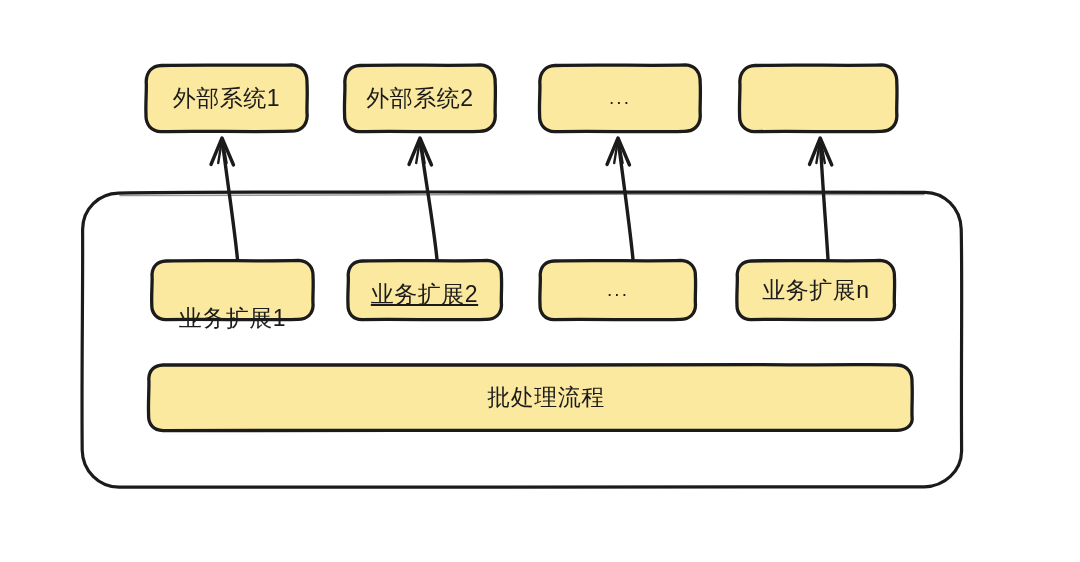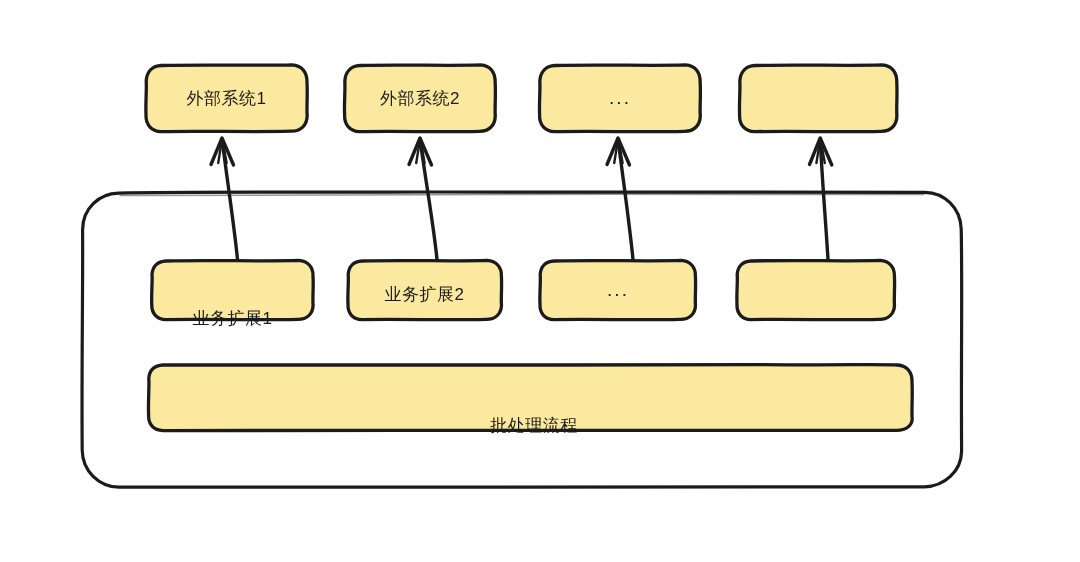--- a/index.html
+++ b/index.html
@@ -24,21 +24,21 @@
     top: 0;
     width: 1080px;
     height: 562px;
   }
   .node-label {
     position: absolute;
     display: flex;
     align-items: center;
     justify-content: center;
     color: #1b1b1b;
-    font-size: 17px;
+    font-size: 23px;
     letter-spacing: 0.5px;
     white-space: nowrap;
     pointer-events: none;
     font-family: "Liberation Sans", "DejaVu Sans", sans-serif;
   }
   .node-label.dots {
     font-size: 19px;
     letter-spacing: 2px;
     padding-bottom: 4px;
   }
@@ -182,18 +182,19 @@
                C 148.0 402, 149.4 386, 148.8 378.6
                C 149.2 370.2, 154.4 365.4, 163.0 365.0 Z" fill="#fbe99f" stroke="#1b1b1b" stroke-width="3.3" stroke-linejoin="round" stroke-linecap="round"></path>
     </g>
   </svg>
 
   <div class="node-label" style="left:146px; top:64px; width:161px; height:68px;">外部系统1</div>
   <div class="node-label" style="left:345px; top:64px; width:150px; height:68px;">外部系统2</div>
   <div class="node-label dots" style="left:540px; top:64px; width:160px; height:68px;">...</div>
 
   <div class="node-label" style="left:152px; top:260px; width:161px; height:60px;margin-top:28px;">业务扩展1</div>
-  <div class="node-label" style="left:348px; top:260px; width:153px; height:68px;">业务扩展2</div>
+  <div class="node-label" style="left:348px; top:260px; width:153px; height:68px;text-decoration:underline;">业务扩展2</div>
   <div class="node-label dots" style="left:540px; top:260px; width:156px; height:60px;">...</div>
-
-  <div class="node-label" style="left:152px; top:364px; width:764px; height:66px;margin-top:28px;">批处理流程</div>
+  <div class="node-label" style="left:737px; top:260px; width:158px; height:60px;">业务扩展n</div>
+
+  <div class="node-label" style="left:164px; top:364px; width:764px; height:66px;">批处理流程</div>
 
 </div>
 
 </body></html>

